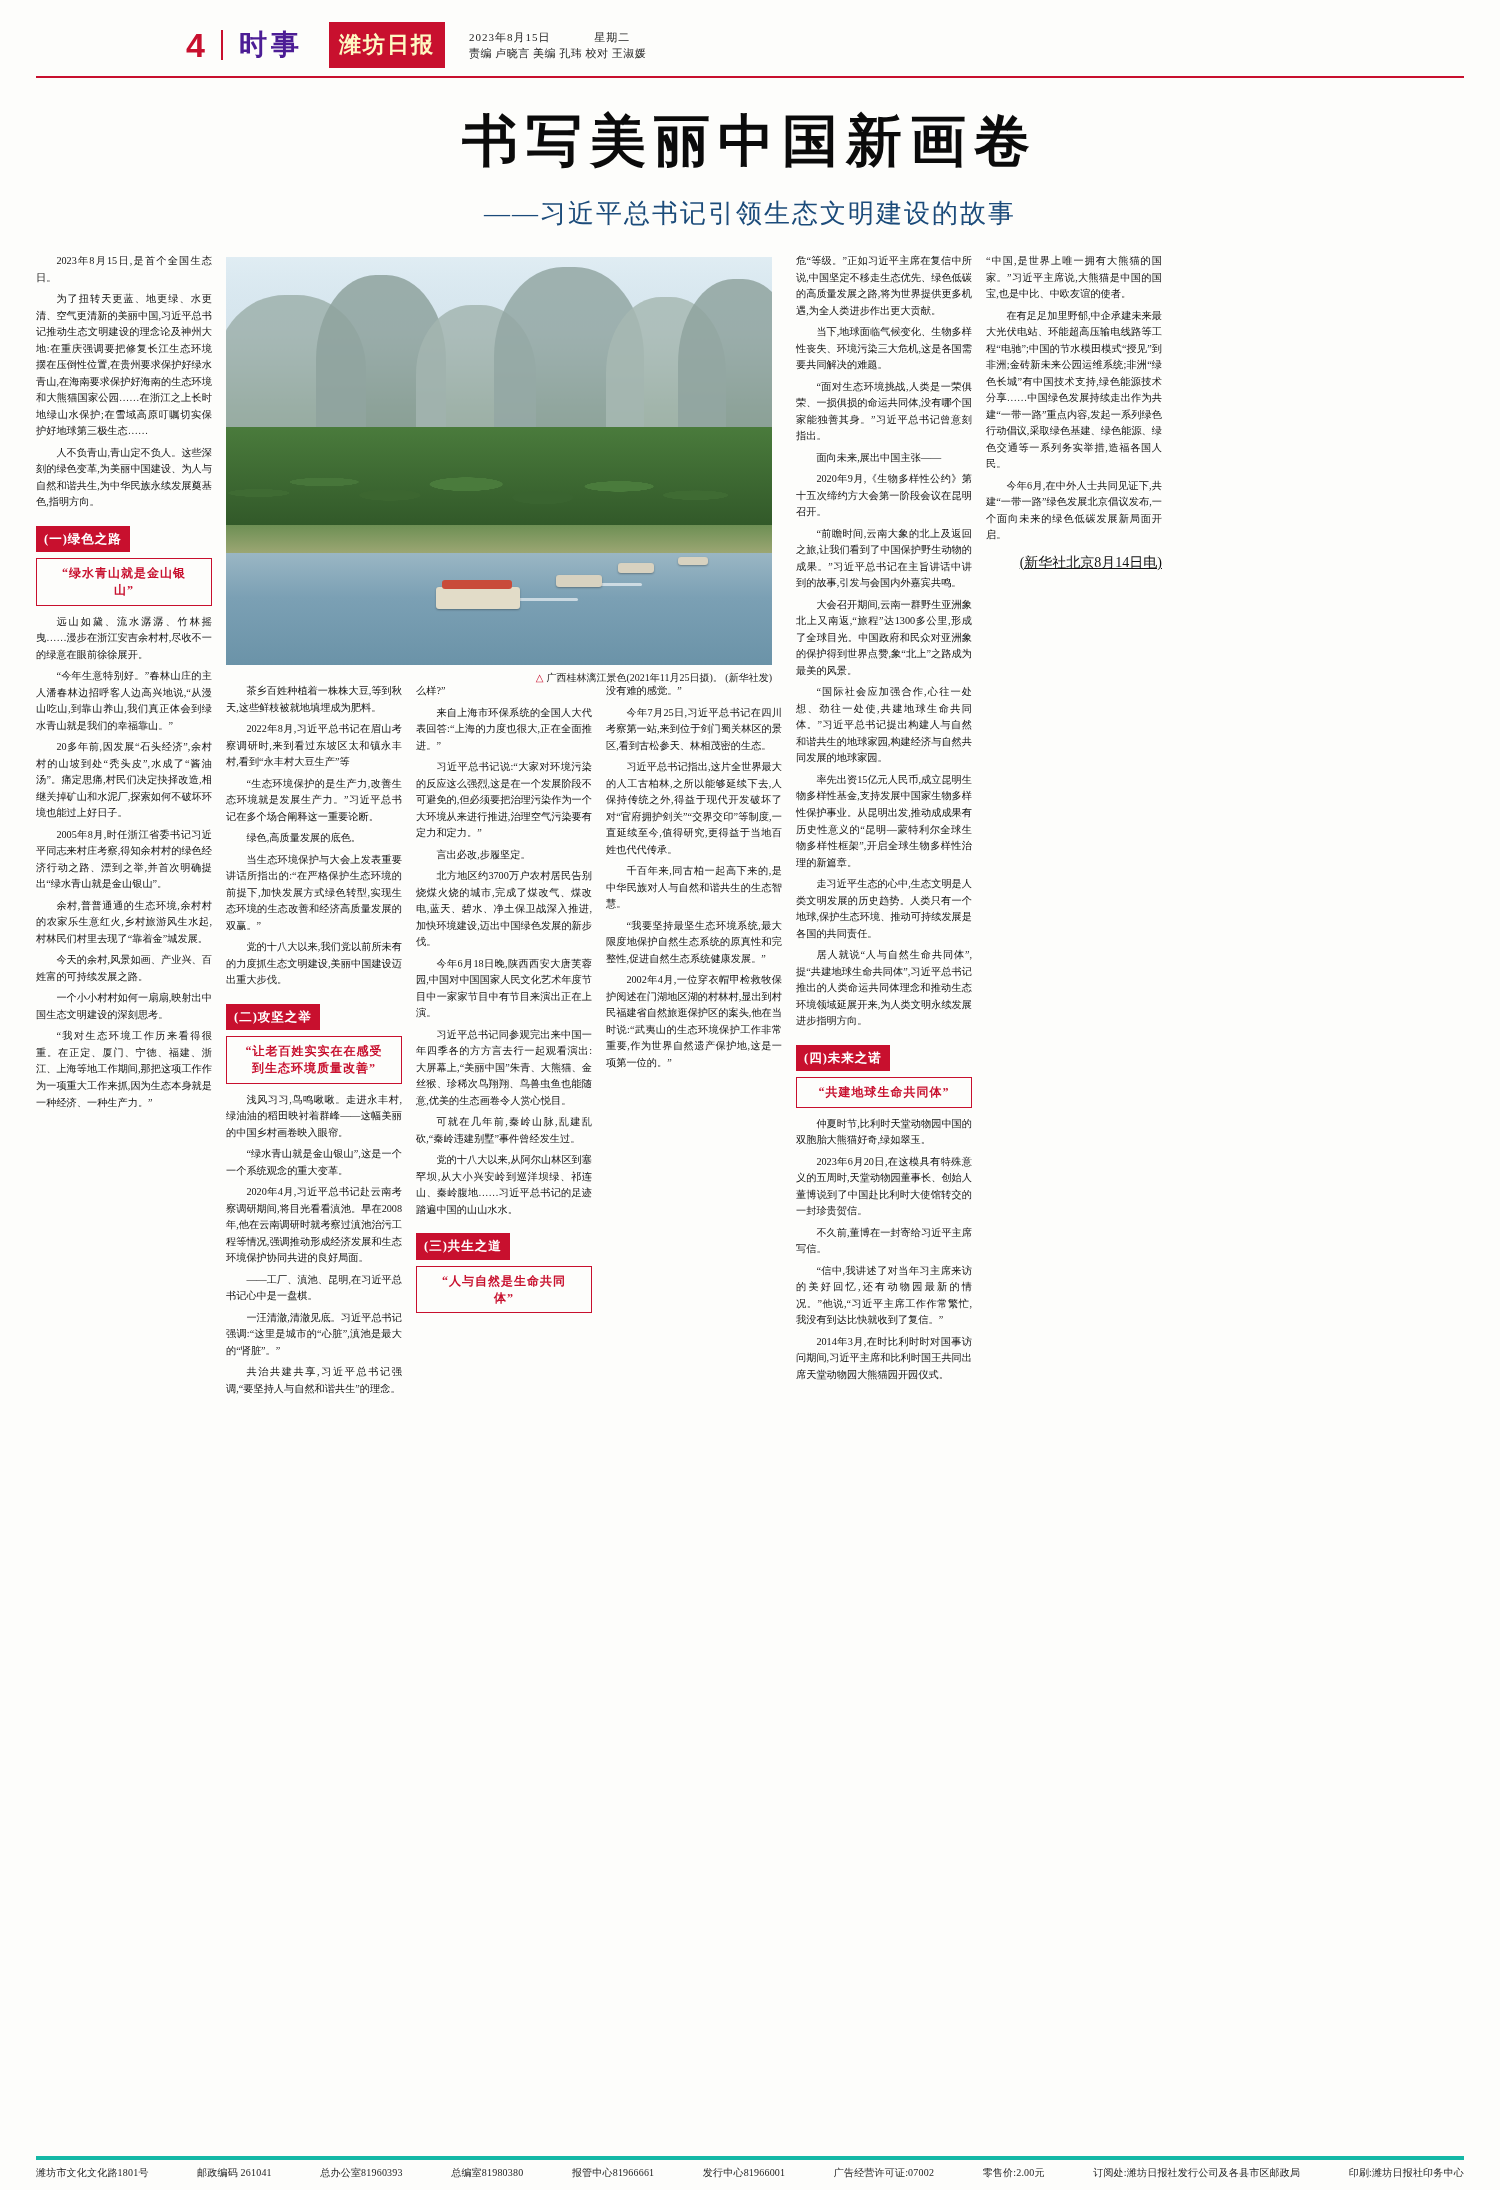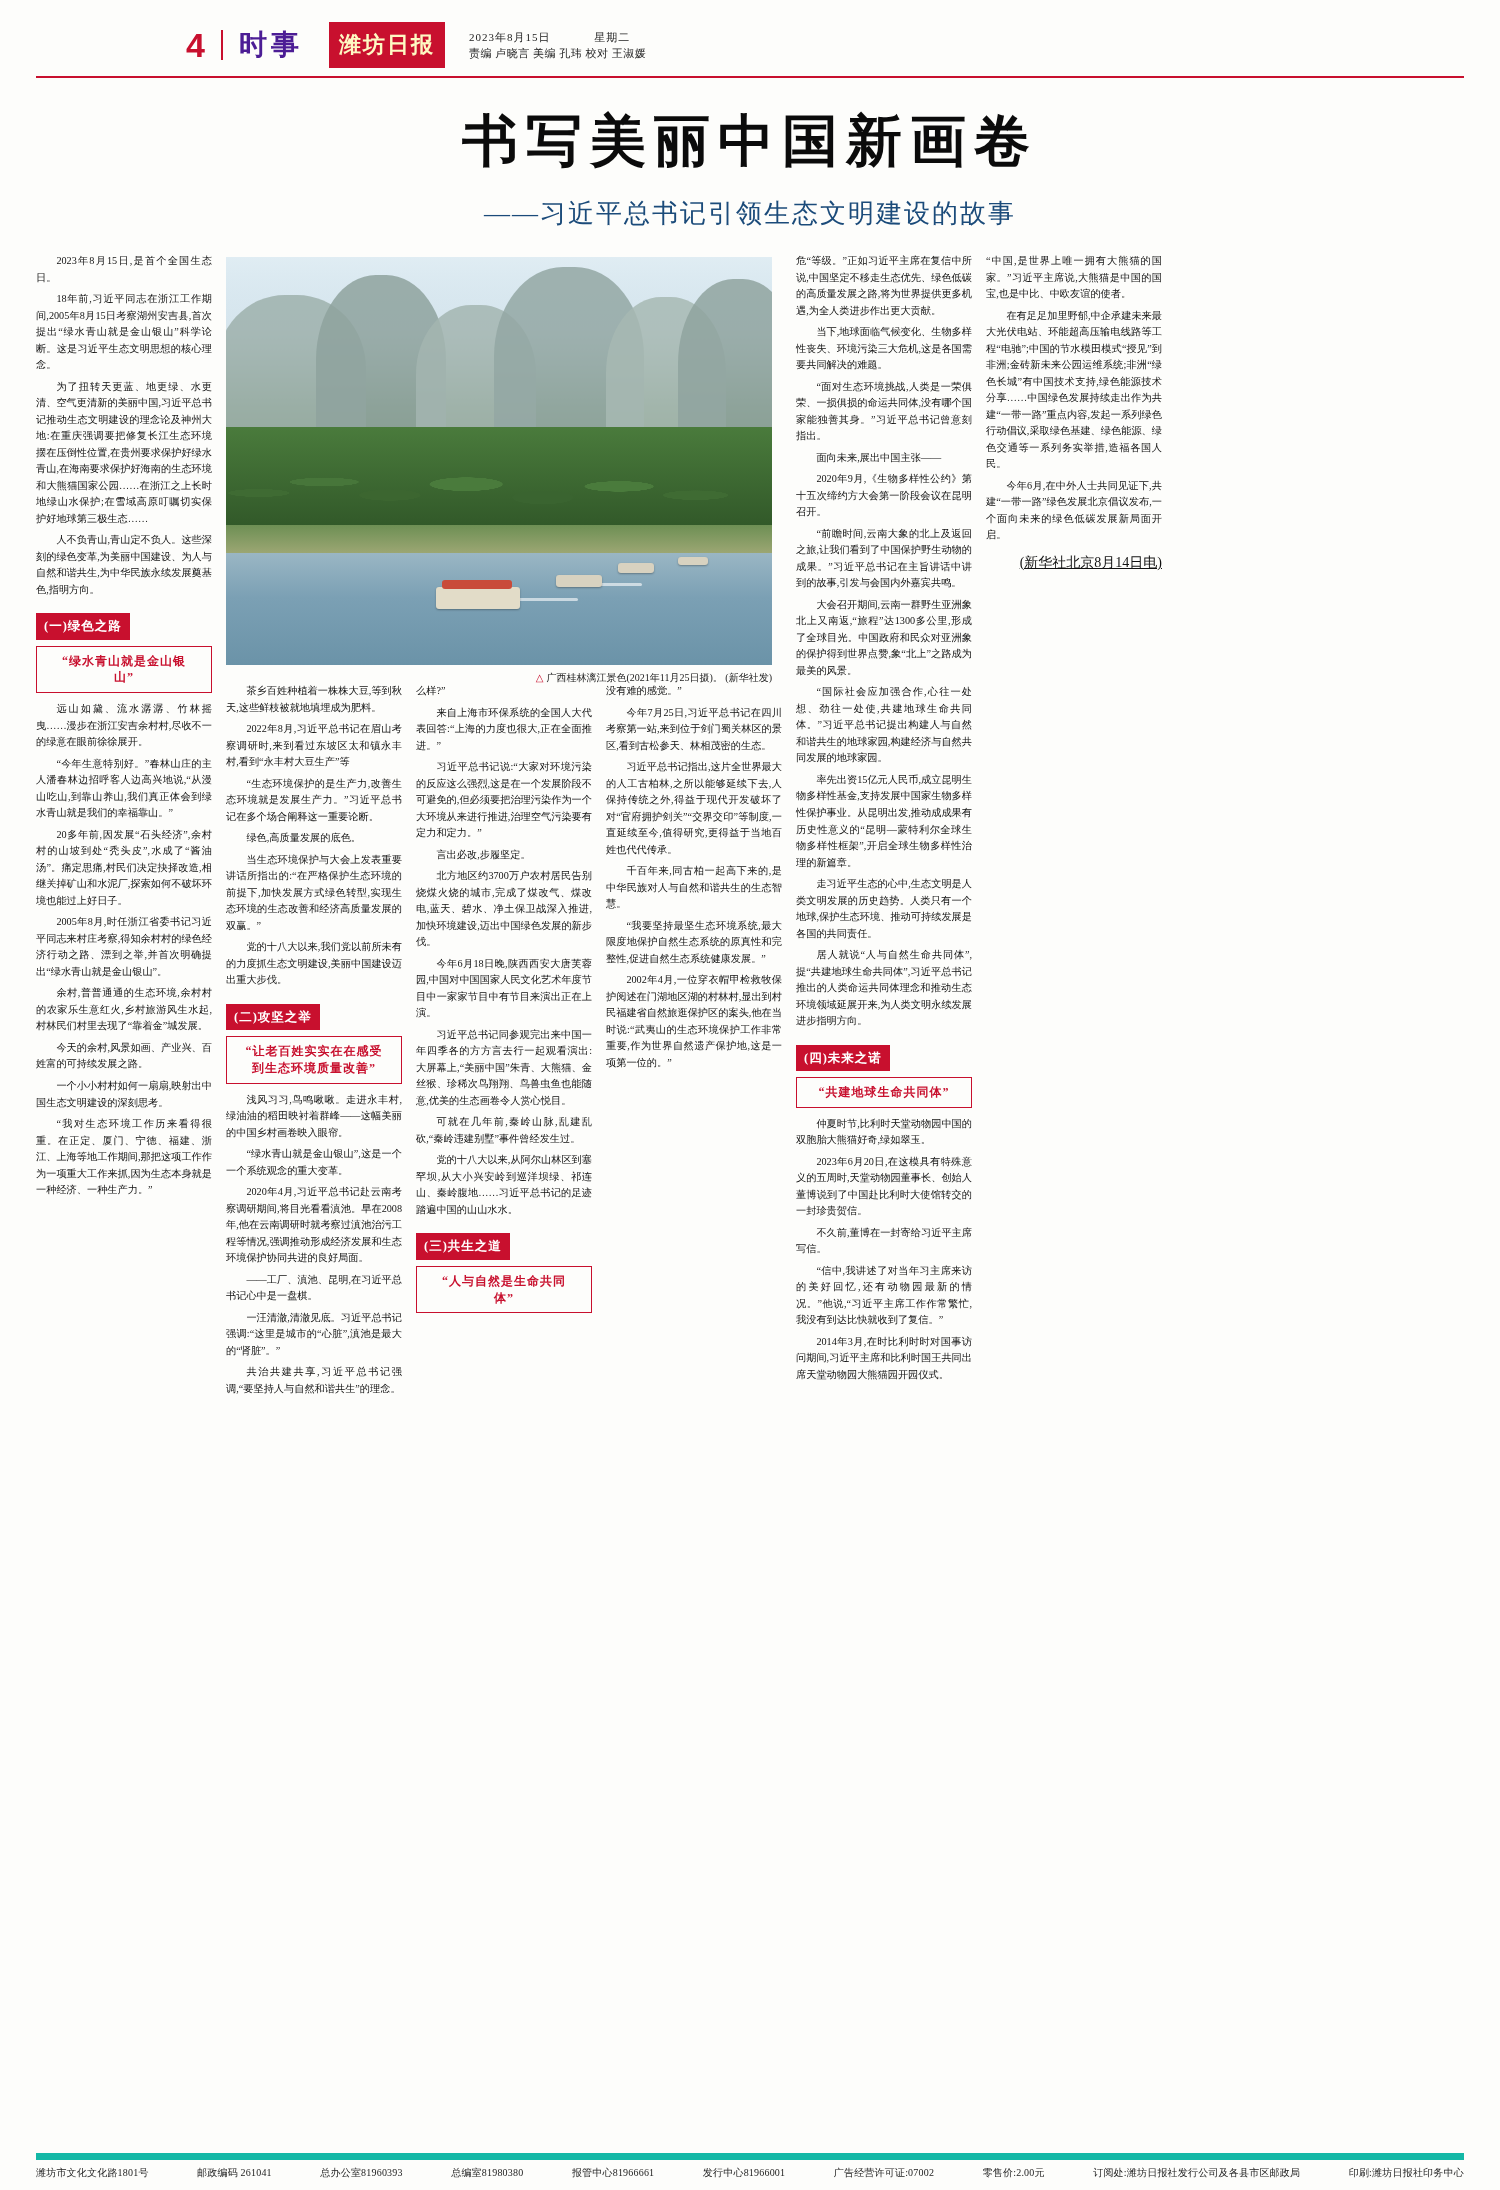--- a/index.html
+++ b/index.html
@@ -185,21 +185,21 @@
     text-align:right;
     font-size:14px;
     margin-top:8px;
     text-decoration:underline;
   }
 
   
   .footer{
     position:absolute;
     left:36px;right:36px;bottom:10px;
-    border-top:7px solid #14b8a6;
+    border-top:4px solid #14b8a6;
     padding-top:6px;
     font-size:10px;
     color:#222;
     display:flex;
     justify-content:space-between;
     letter-spacing:0.2px;
   }
   .footer span{white-space:nowrap;}
 </style>
 </head>
@@ -223,21 +223,20 @@
 
   <div class="headline-wrap">
     <div class="headline">书写美丽中国新画卷</div>
     <div class="subheadline">——习近平总书记引领生态文明建设的故事</div>
   </div>
 
   <div class="content">
 
     <div class="col">
       <p>2023年8月15日,是首个全国生态日。</p>
-      <p>18年前,习近平同志在浙江工作期间,2005年8月15日考察湖州安吉县,首次提出“绿水青山就是金山银山”科学论断。这是习近平生态文明思想的核心理念。</p>
       <p>为了扭转天更蓝、地更绿、水更清、空气更清新的美丽中国,习近平总书记推动生态文明建设的理念论及神州大地:在重庆强调要把修复长江生态环境摆在压倒性位置,在贵州要求保护好绿水青山,在海南要求保护好海南的生态环境和大熊猫国家公园……在浙江之上长时地绿山水保护;在雪域高原叮嘱切实保护好地球第三极生态……</p>
       <p>人不负青山,青山定不负人。这些深刻的绿色变革,为美丽中国建设、为人与自然和谐共生,为中华民族永续发展奠基色,指明方向。</p>
 
       <div class="red-tag">(一)绿色之路</div>
       <div class="quote-box">“绿水青山就是金山银山”</div>
 
       <p>远山如黛、流水潺潺、竹林摇曳……漫步在浙江安吉余村村,尽收不一的绿意在眼前徐徐展开。</p>
       <p>“今年生意特别好。”春林山庄的主人潘春林边招呼客人边高兴地说,“从漫山吃山,到靠山养山,我们真正体会到绿水青山就是我们的幸福靠山。”</p>
       <p>20多年前,因发展“石头经济”,余村村的山坡到处“秃头皮”,水成了“酱油汤”。痛定思痛,村民们决定抉择改造,相继关掉矿山和水泥厂,探索如何不破坏环境也能过上好日子。</p>
       <p>2005年8月,时任浙江省委书记习近平同志来村庄考察,得知余村村的绿色经济行动之路、漂到之举,并首次明确提出“绿水青山就是金山银山”。</p>

